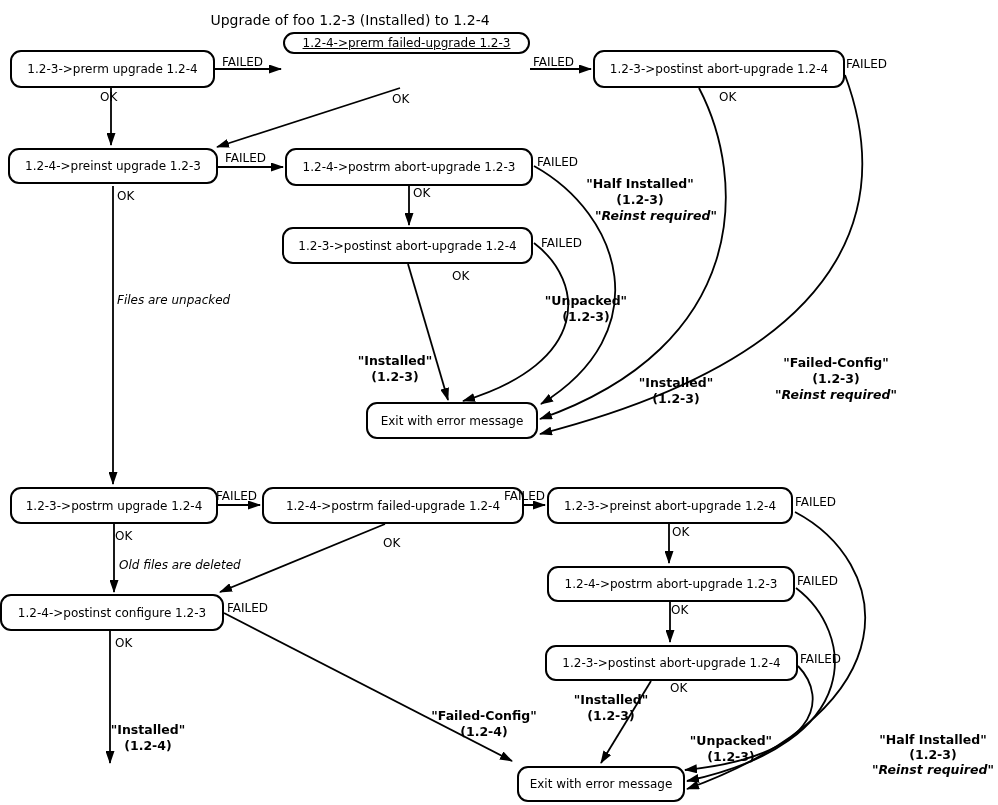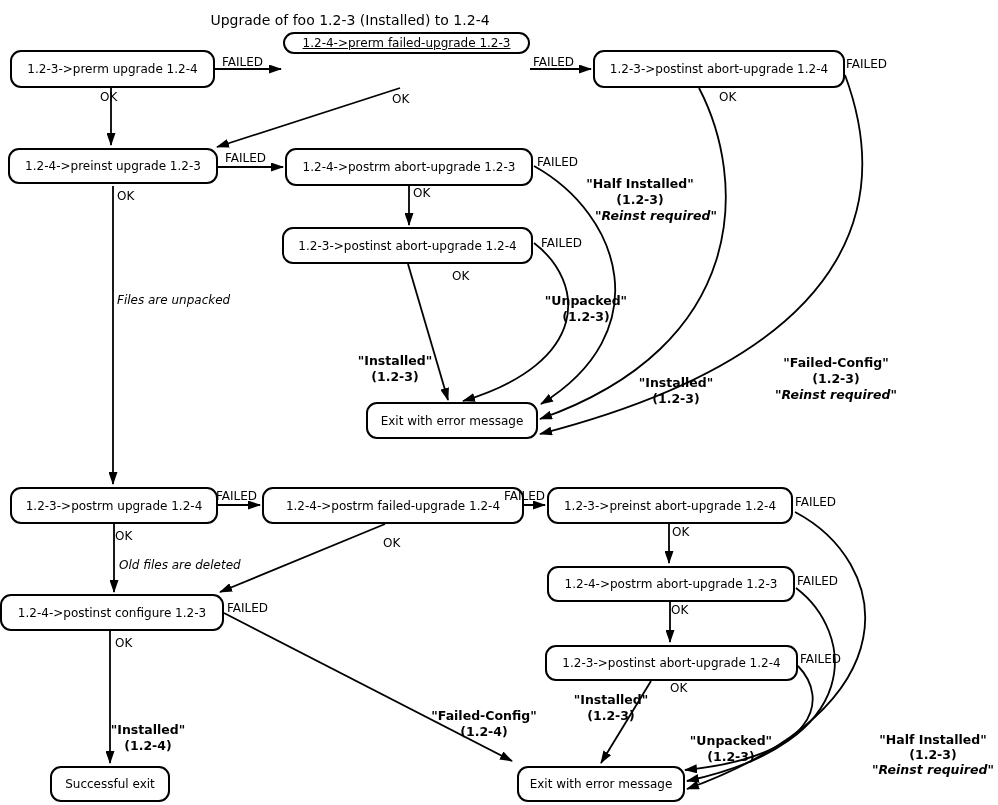--- a/index.html
+++ b/index.html
@@ -75,21 +75,20 @@
   <div class="node" style="left:8px;top:148px;width:210px;height:36px;">1.2-4-&gt;preinst upgrade 1.2-3</div>
   <div class="node" style="left:285px;top:148px;width:248px;height:38px;">1.2-4-&gt;postrm abort-upgrade 1.2-3</div>
   <div class="node" style="left:282px;top:227px;width:251px;height:37px;">1.2-3-&gt;postinst abort-upgrade 1.2-4</div>
   <div class="node" style="left:366px;top:402px;width:172px;height:37px;">Exit with error message</div>
   <div class="node" style="left:10px;top:487px;width:208px;height:37px;">1.2-3-&gt;postrm upgrade 1.2-4</div>
   <div class="node" style="left:262px;top:487px;width:262px;height:37px;">1.2-4-&gt;postrm failed-upgrade 1.2-4</div>
   <div class="node" style="left:547px;top:487px;width:246px;height:37px;">1.2-3-&gt;preinst abort-upgrade 1.2-4</div>
   <div class="node" style="left:547px;top:566px;width:248px;height:36px;">1.2-4-&gt;postrm abort-upgrade 1.2-3</div>
   <div class="node" style="left:545px;top:645px;width:253px;height:36px;">1.2-3-&gt;postinst abort-upgrade 1.2-4</div>
   <div class="node" style="left:0px;top:594px;width:224px;height:37px;">1.2-4-&gt;postinst configure 1.2-3</div>
-  <div class="node" style="left:50px;top:766px;width:120px;height:36px;">Successful exit</div>
   <div class="node" style="left:517px;top:766px;width:168px;height:36px;">Exit with error message</div>
 
   <div class="elabel" style="left:100px;top:90px;">OK</div>
   <div class="elabel" style="left:222px;top:55px;">FAILED</div>
   <div class="elabel" style="left:392px;top:92px;">OK</div>
   <div class="elabel" style="left:533px;top:55px;">FAILED</div>
   <div class="elabel" style="left:719px;top:90px;">OK</div>
   <div class="elabel" style="left:846px;top:57px;">FAILED</div>
   <div class="elabel" style="left:117px;top:189px;">OK</div>
   <div class="elabel" style="left:225px;top:151px;">FAILED</div>

